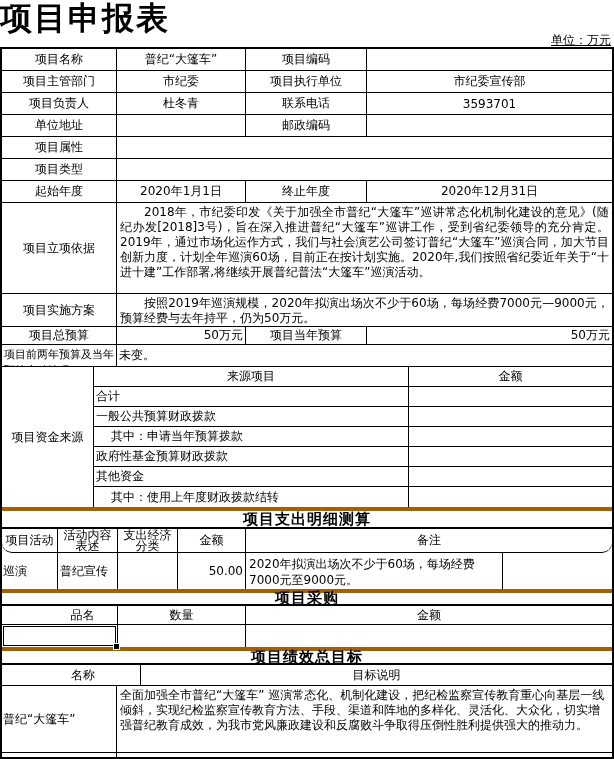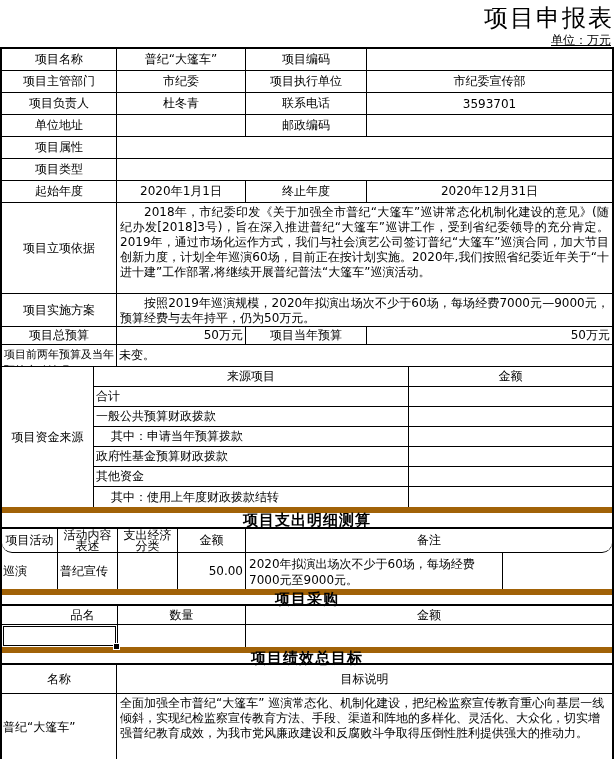--- a/index.html
+++ b/index.html
@@ -1,21 +1,21 @@
 <!DOCTYPE html>
 <html><head>
 <meta charset="utf-8">
 <style>
   html,body{margin:0;padding:0;background:#fff;}
   .page{
     width:614px;height:759px;background:#fff;color:#000;
     font-family:"DejaVu Sans","Liberation Sans",sans-serif;
     font-size:12px;overflow:hidden;position:relative;
   }
-  .doc-title{height:34px;line-height:36px;text-align:right;font-weight:normal;font-size:24px;letter-spacing:2px;}
+  .doc-title{height:34px;line-height:36px;text-align:left;font-weight:bold;font-size:32px;letter-spacing:2px;}
   .unit-note{height:13px;line-height:13px;text-align:right;padding-right:3px;font-size:12px;}
   .unit-note span{text-decoration:underline;}
   .form{border:2px solid #000;box-sizing:border-box;}
   .row{display:flex;align-items:stretch;border-bottom:1px solid #000;box-sizing:border-box;}
   .row.nb{border-bottom:none;}
   .cell{
     box-sizing:border-box;border-right:1px solid #000;
     display:flex;align-items:center;justify-content:center;
     overflow:hidden;padding:0 2px;flex:0 0 auto;
   }
@@ -26,23 +26,23 @@
   
   .ca{width:115px;text-align:right;} .cb{width:129px;} .cc{width:121px;}
   
   .ea{width:56px;} .eb{width:60px;} .ec{width:60px;} .ed{width:68px;} .ee{width:257px;}
   
   .pa{width:116px;padding-left:48px;} .pb{width:128px;}
   
   .fa{width:92px;} .fb{width:315px;}
   
   .h22{height:22px;} .h20{height:20px;} .h18{height:18px;} .h17{height:17px;}
-  .h19{height:19px;} .h21{height:29px;} .h24{height:24px;border-radius:10px;} .h33{height:33px;} .h37{height:36px;} .h67{height:67px;} .h91{height:91px;} .h4{height:4px;border-bottom:none;}
+  .h19{height:19px;} .h21{height:21px;padding-left:24px;} .h24{height:24px;border-radius:10px;} .h33{height:33px;} .h37{height:36px;} .h67{height:67px;} .h91{height:91px;} .h4{height:4px;border-bottom:none;}
   .section-title{
-    border-top:6px solid #a16207;border-bottom:2px solid #000;
+    border-top:4px solid #a16207;border-bottom:2px solid #000;
     font-weight:bold;font-size:15px;letter-spacing:1px;
     justify-content:center;display:flex;align-items:center;
   }
   .longtext{display:block;padding:2px 3px;line-height:15px;text-align:justify;}
   .indent1{ text-indent:2em; }
   .ind{padding-left:17px;}
   .wraplabel{
     display:block;font-size:11px;line-height:16px;padding:2px 2px 0 2px;
     text-align:justify;overflow:hidden;
   }

